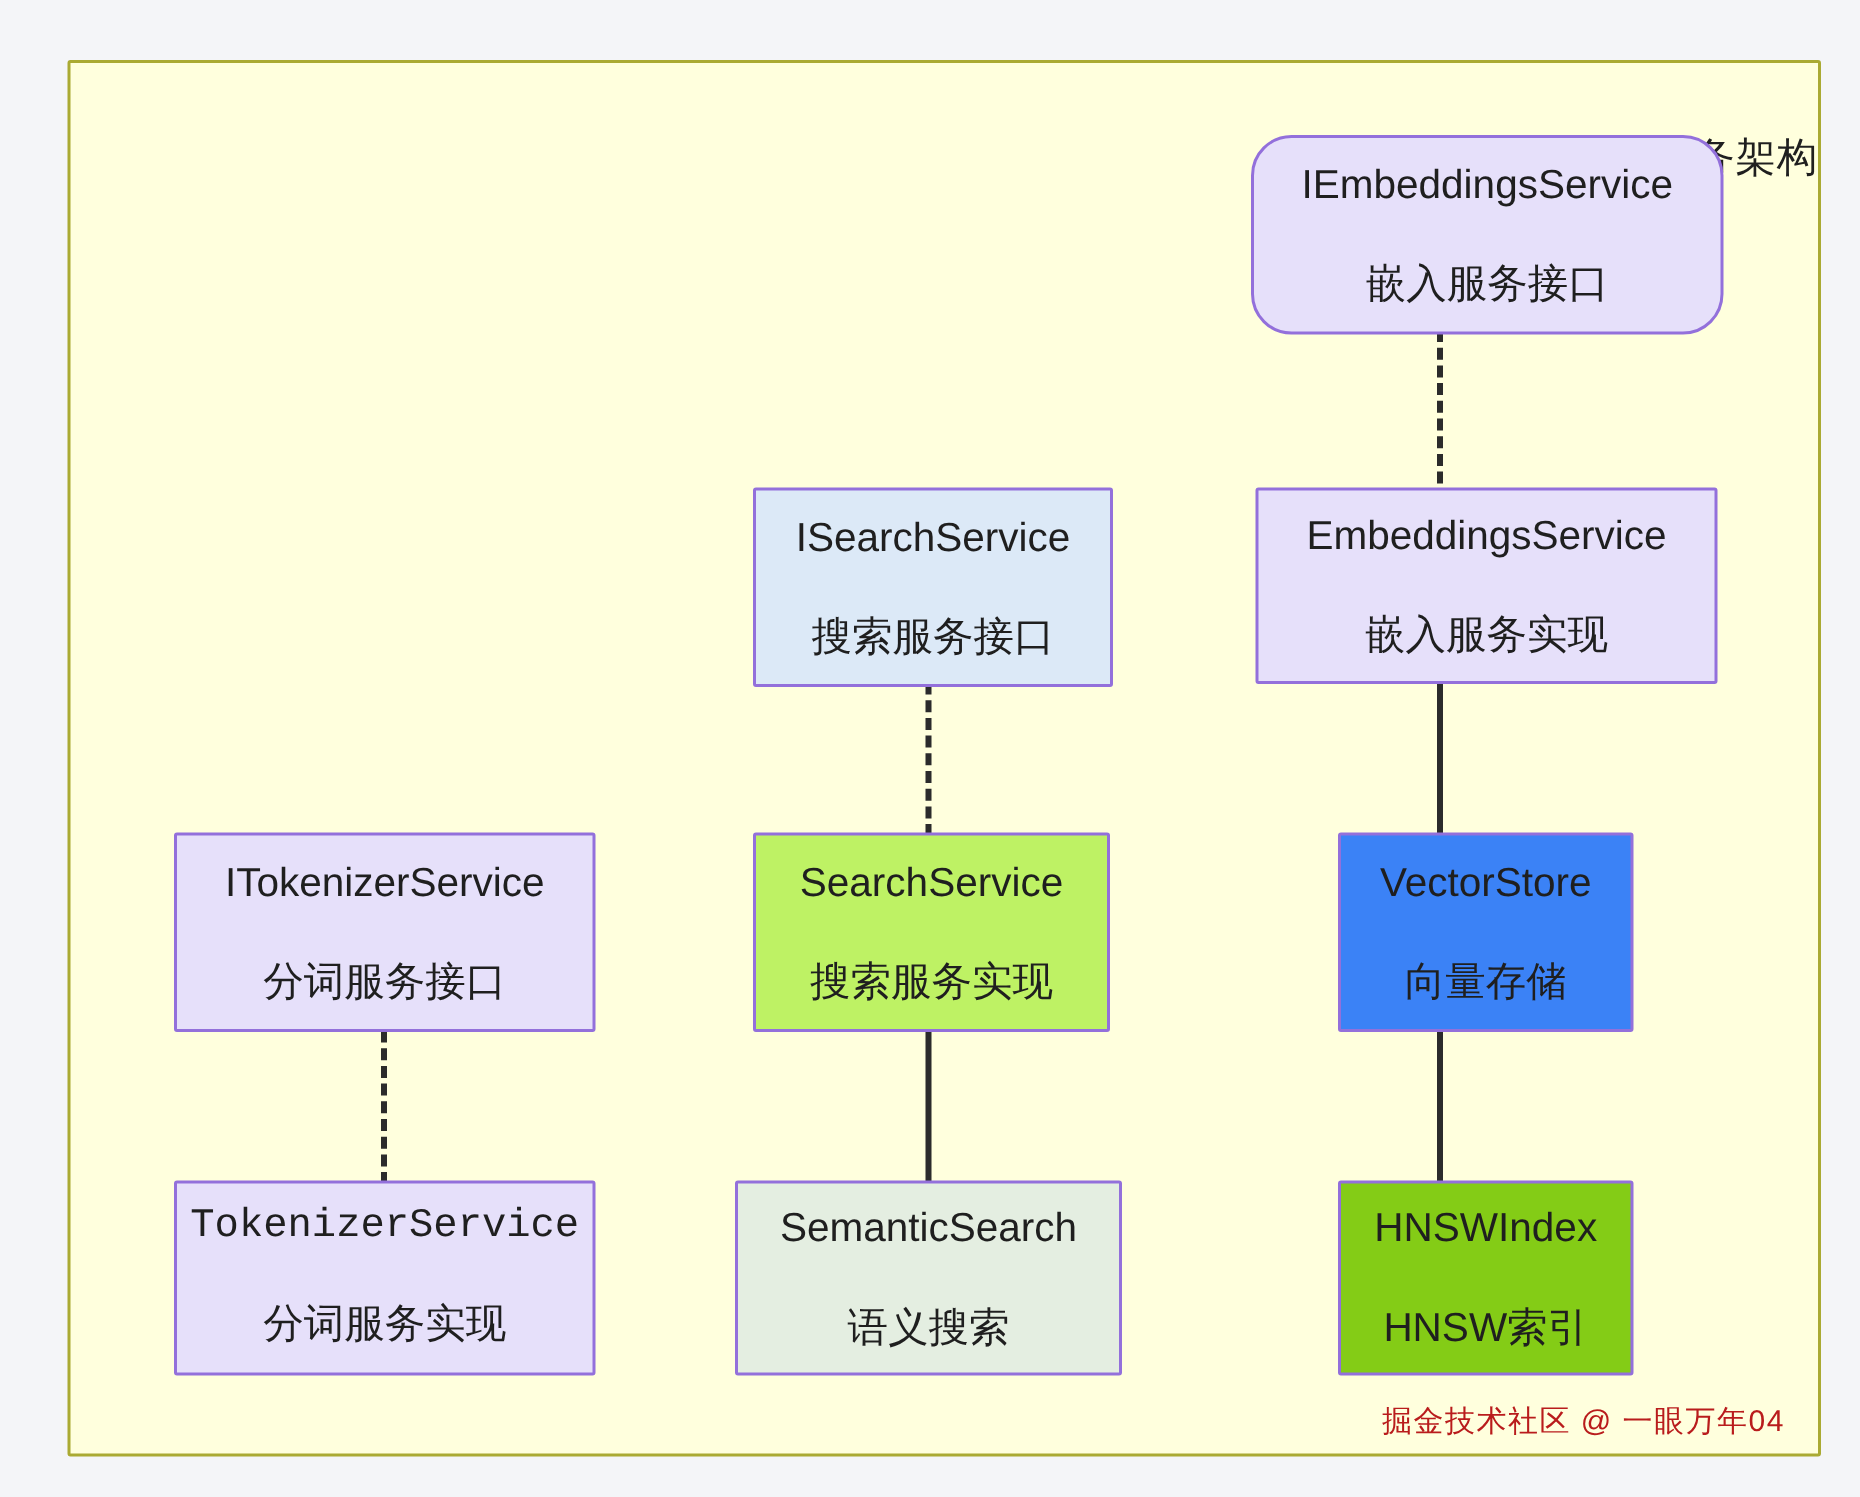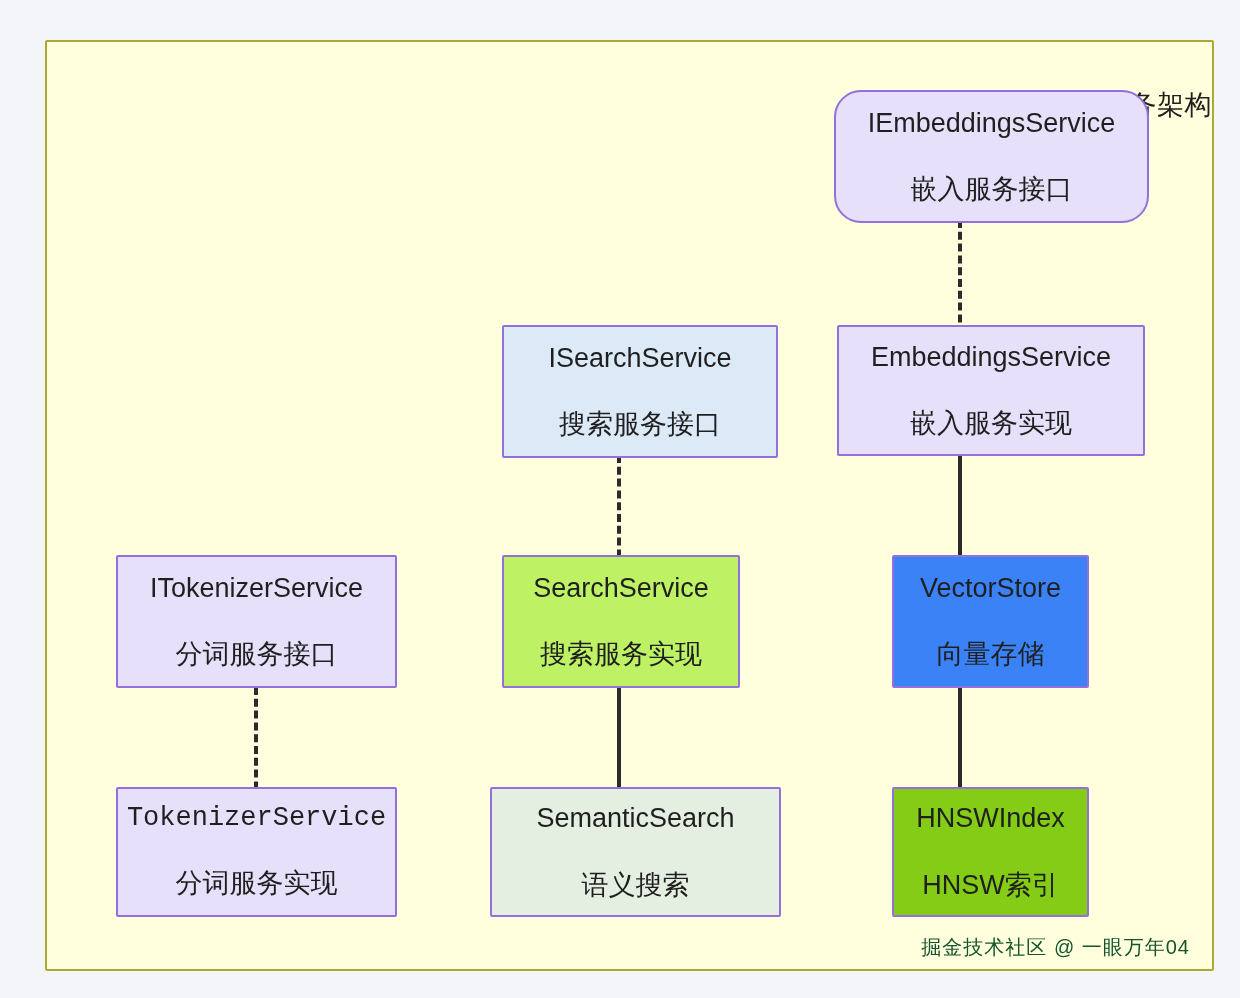--- a/index.html
+++ b/index.html
@@ -78,21 +78,21 @@
     height: 0;
     border-left: 13px solid transparent;
     border-right: 13px solid transparent;
     border-top: 19px solid #2b2b2b;
   }
   #watermark {
     position: absolute;
     right: 22px;
     bottom: 8px;
     font-size: 20px;
-    color: #14532d;
+    color: #b91c1c;
     letter-spacing: 1px;
     white-space: nowrap;
     font-family: "Liberation Sans", "DejaVu Sans", sans-serif;
   }
 </style>
 </head>
 <body>
 
 <div id="canvas">
 
@@ -128,21 +128,21 @@
     <div class="edge solid" style="left:898px; top:645px; width:30px; height:145px;">
       <div class="line" style="height:126px;"></div>
       <div class="head"></div>
     </div>
 
     <div class="node" style="left:787px; top:48px; width:315px; height:133px; background:#e6e0fa;border-radius:27px;">
       <span class="ln1">IEmbeddingsService</span>
       <span class="ln2">嵌入服务接口</span>
     </div>
 
-    <div class="node" style="left:455px; top:283px; width:276px; height:133px; background:#dce9f7;">
+    <div class="node" style="left:455px; top:283px; width:240px; height:133px; background:#dce9f7;">
       <span class="ln1">ISearchService</span>
       <span class="ln2">搜索服务接口</span>
     </div>
 
     <div class="node" style="left:69px; top:513px; width:281px; height:133px; background:#e6e0fa;">
       <span class="ln1">ITokenizerService</span>
       <span class="ln2">分词服务接口</span>
     </div>
 
     <div class="node" style="left:790px; top:283px; width:308px; height:131px; background:#e6e0fa;">
@@ -158,21 +158,21 @@
     <div class="node" style="left:845px; top:513px; width:197px; height:133px; background:#3b82f6;">
       <span class="ln1">VectorStore</span>
       <span class="ln2">向量存储</span>
     </div>
 
     <div class="node" style="left:69px; top:745px; width:281px; height:130px; background:#e6e0fa;font-family:Liberation Mono, monospace;">
       <span class="ln1">TokenizerService</span>
       <span class="ln2">分词服务实现</span>
     </div>
 
-    <div class="node" style="left:443px; top:745px; width:291px; height:130px; background:#e4eee1;">
+    <div class="node" style="left:443px; top:745px; width:258px; height:130px; background:#e4eee1;">
       <span class="ln1">SemanticSearch</span>
       <span class="ln2">语义搜索</span>
     </div>
 
     <div class="node" style="left:845px; top:745px; width:197px; height:130px; background:#84cc16;">
       <span class="ln1">HNSWIndex</span>
       <span class="ln2">HNSW索引</span>
     </div>
 
     <div id="watermark">掘金技术社区 @ 一眼万年04</div>

